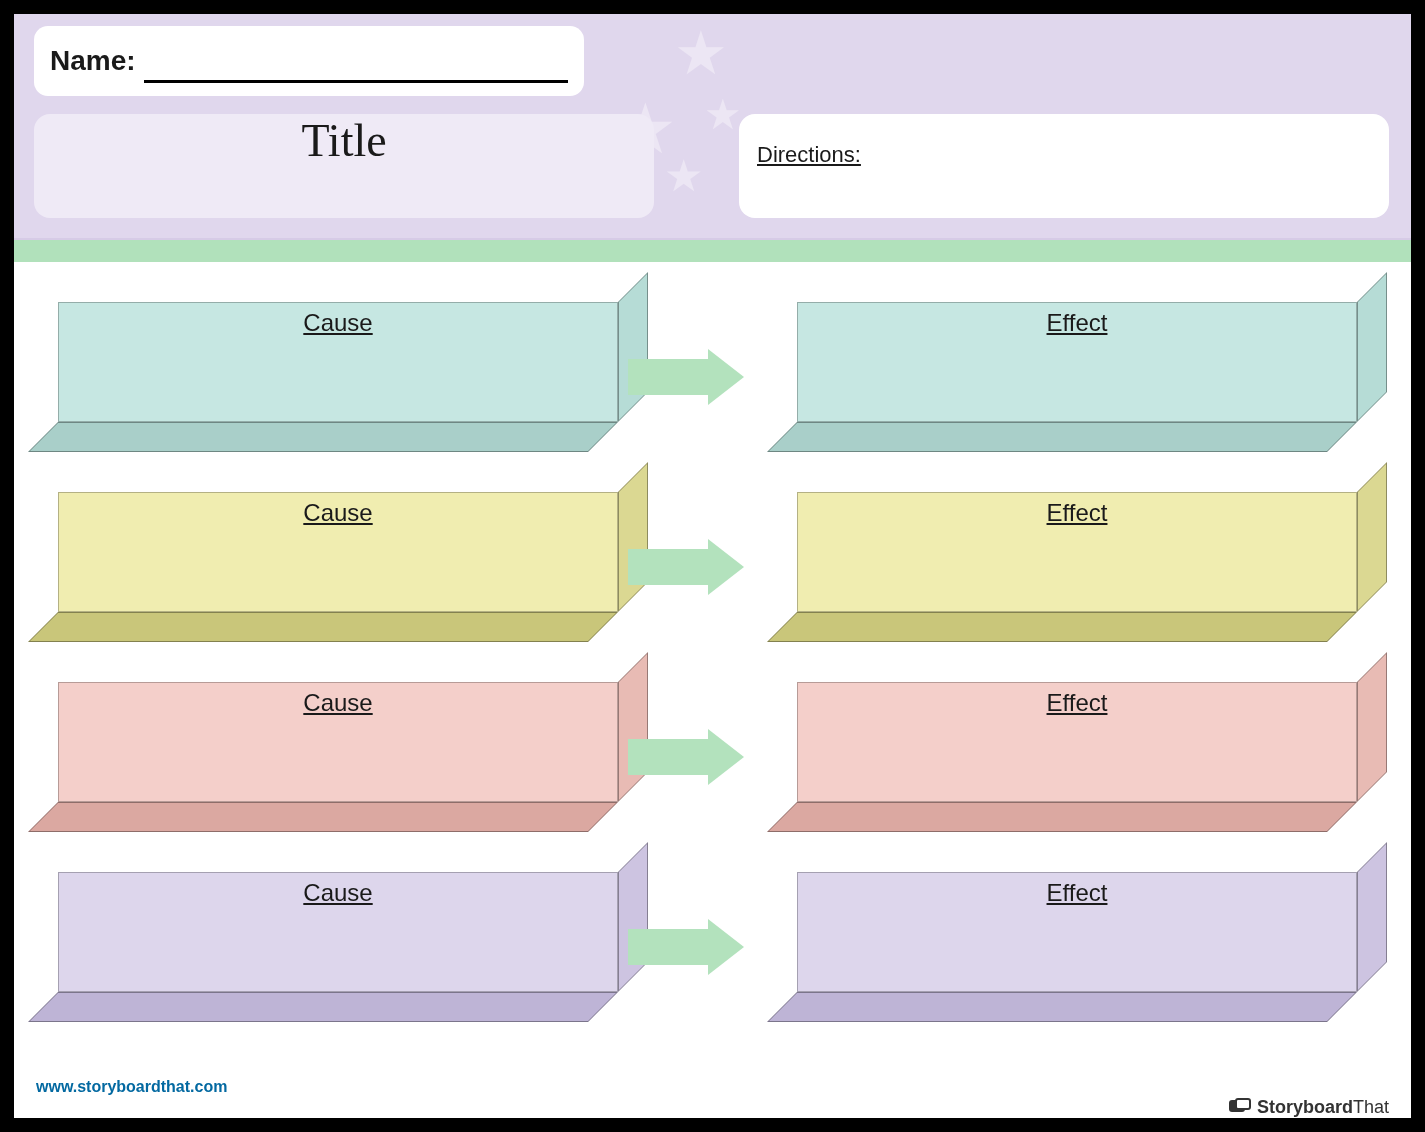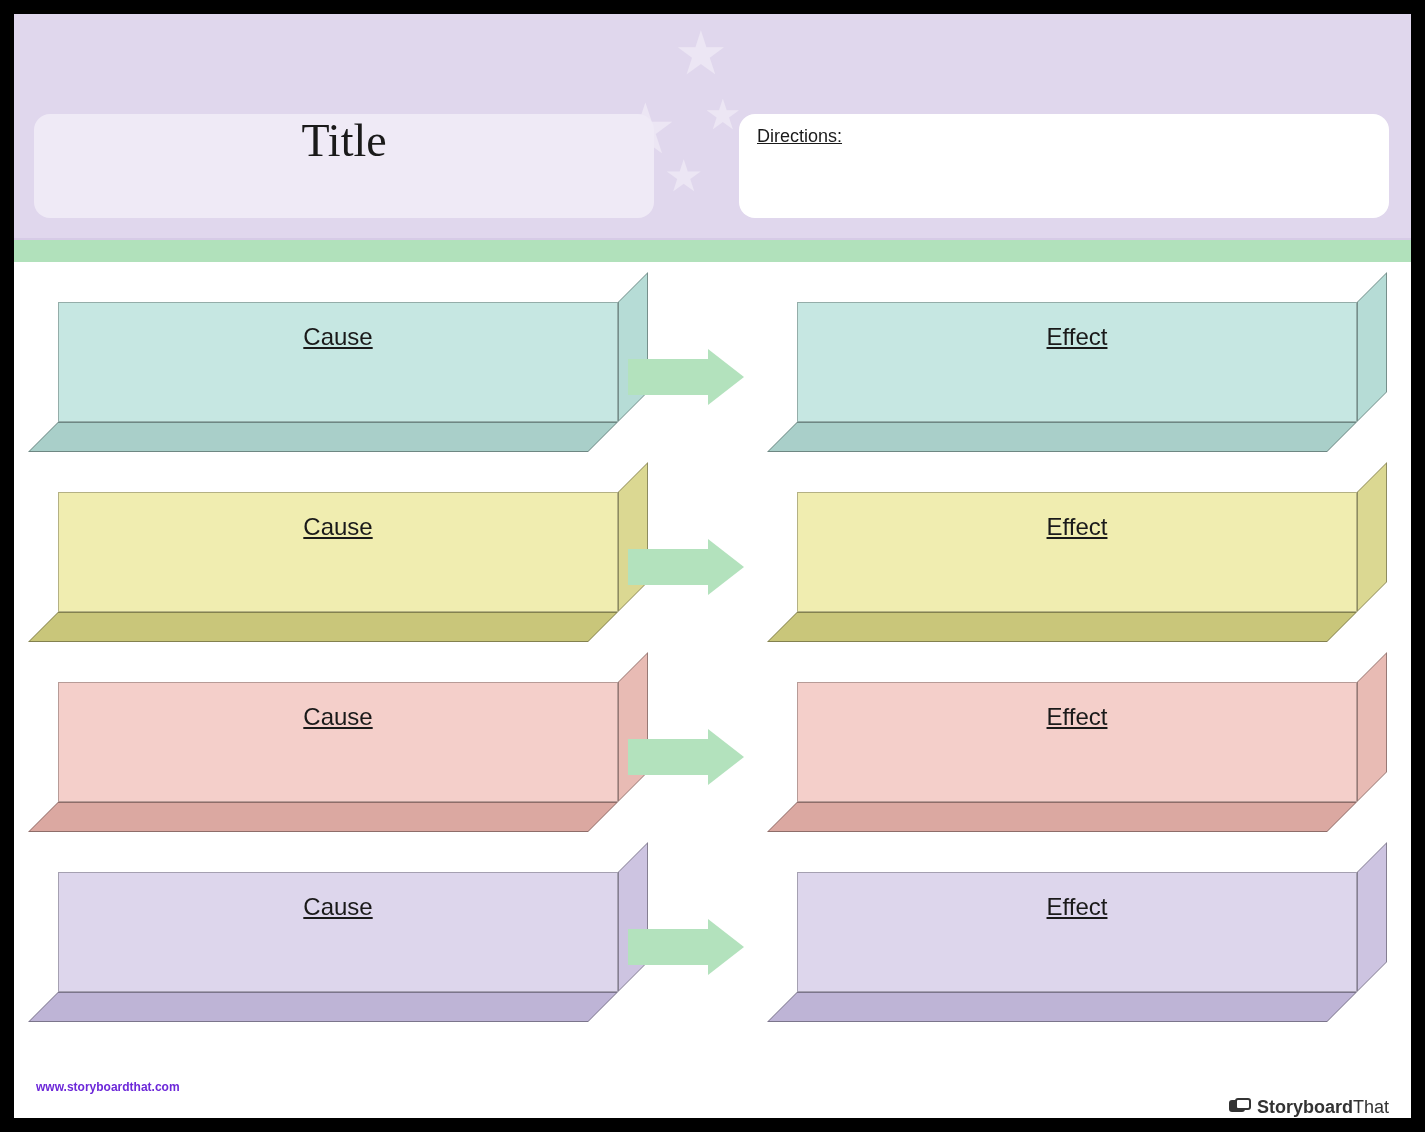--- a/index.html
+++ b/index.html
@@ -66,22 +66,22 @@
     font-size: 46px;
     color: #1a1a1a;
     font-family: "Comic Sans MS", cursive;
   }
   .directions-box {
     position: absolute;
     top: 100px; left: 725px; right: 22px;
     height: 104px;
     background: #fff;
     border-radius: 16px;
-    padding: 12px 18px;
-    font-size: 18px;
+    padding: 28px 18px;
+    font-size: 22px;
     color: #1a1a1a;
     text-decoration: underline;
   }
   .green-strip {
     height: 22px;
     background: #b1e1bb;
   }
   
   .rows {
     position: relative;
@@ -99,21 +99,21 @@
   }
   .block3d.left  { left: 30px; top: 0; }
   .block3d.right { right: 40px; top: 0; }
   .face-front {
     position: absolute;
     left: 0; top: 0;
     width: 560px; height: 120px;
     border: 1px solid rgba(0,0,0,0.25);
     display: flex;
     justify-content: center;
-    padding-top: 20px;
+    padding-top: 6px;
     font-size: 24px;
     text-decoration: underline;
     color: #1a1a1a;
   }
   .face-side {
     position: absolute;
     left: 0; top: 120px;
     width: 560px; height: 30px;
     transform: skewX(-45deg);
     transform-origin: top left;
@@ -151,23 +151,23 @@
     left: 14px; right: 14px; bottom: 14px;
     height: 30px;
     display: flex;
     justify-content: space-between;
     align-items: center;
     padding: 0 8px 4px 8px;
     background: #fff;
     font-family: Arial, sans-serif;
   }
   .footer-left {
-    font-size: 12px;
+    font-size: 16px;
     font-weight: bold;
-    color: #6d28d9;
+    color: #0369a1;
   }
   .footer-right {
     display: flex;
     align-items: center;
     gap: 6px;
     font-size: 18px;
     color: #333;
     margin-top: 40px;
   }
   .footer-right .brand-b { font-weight: bold; }
@@ -191,20 +191,24 @@
 <div class="page">
 
   <div class="header">
     <div class="stars">
       <span class="star" style="top:0;left:100px;font-size:60px;">★</span>
       <span class="star" style="top:70px;left:40px;font-size:70px;">★</span>
       <span class="star" style="top:70px;left:130px;font-size:42px;">★</span>
       <span class="star" style="top:130px;left:90px;font-size:44px;">★</span>
     </div>
 
+    <div class="name-box">
+      <span>Name:</span>
+      <span class="name-line"></span>
+    </div>
 
     <div class="title-box">
       <span>Title</span>
     </div>
 
     <div class="directions-box">
       <span>Directions:</span>
     </div>
   </div>
 

